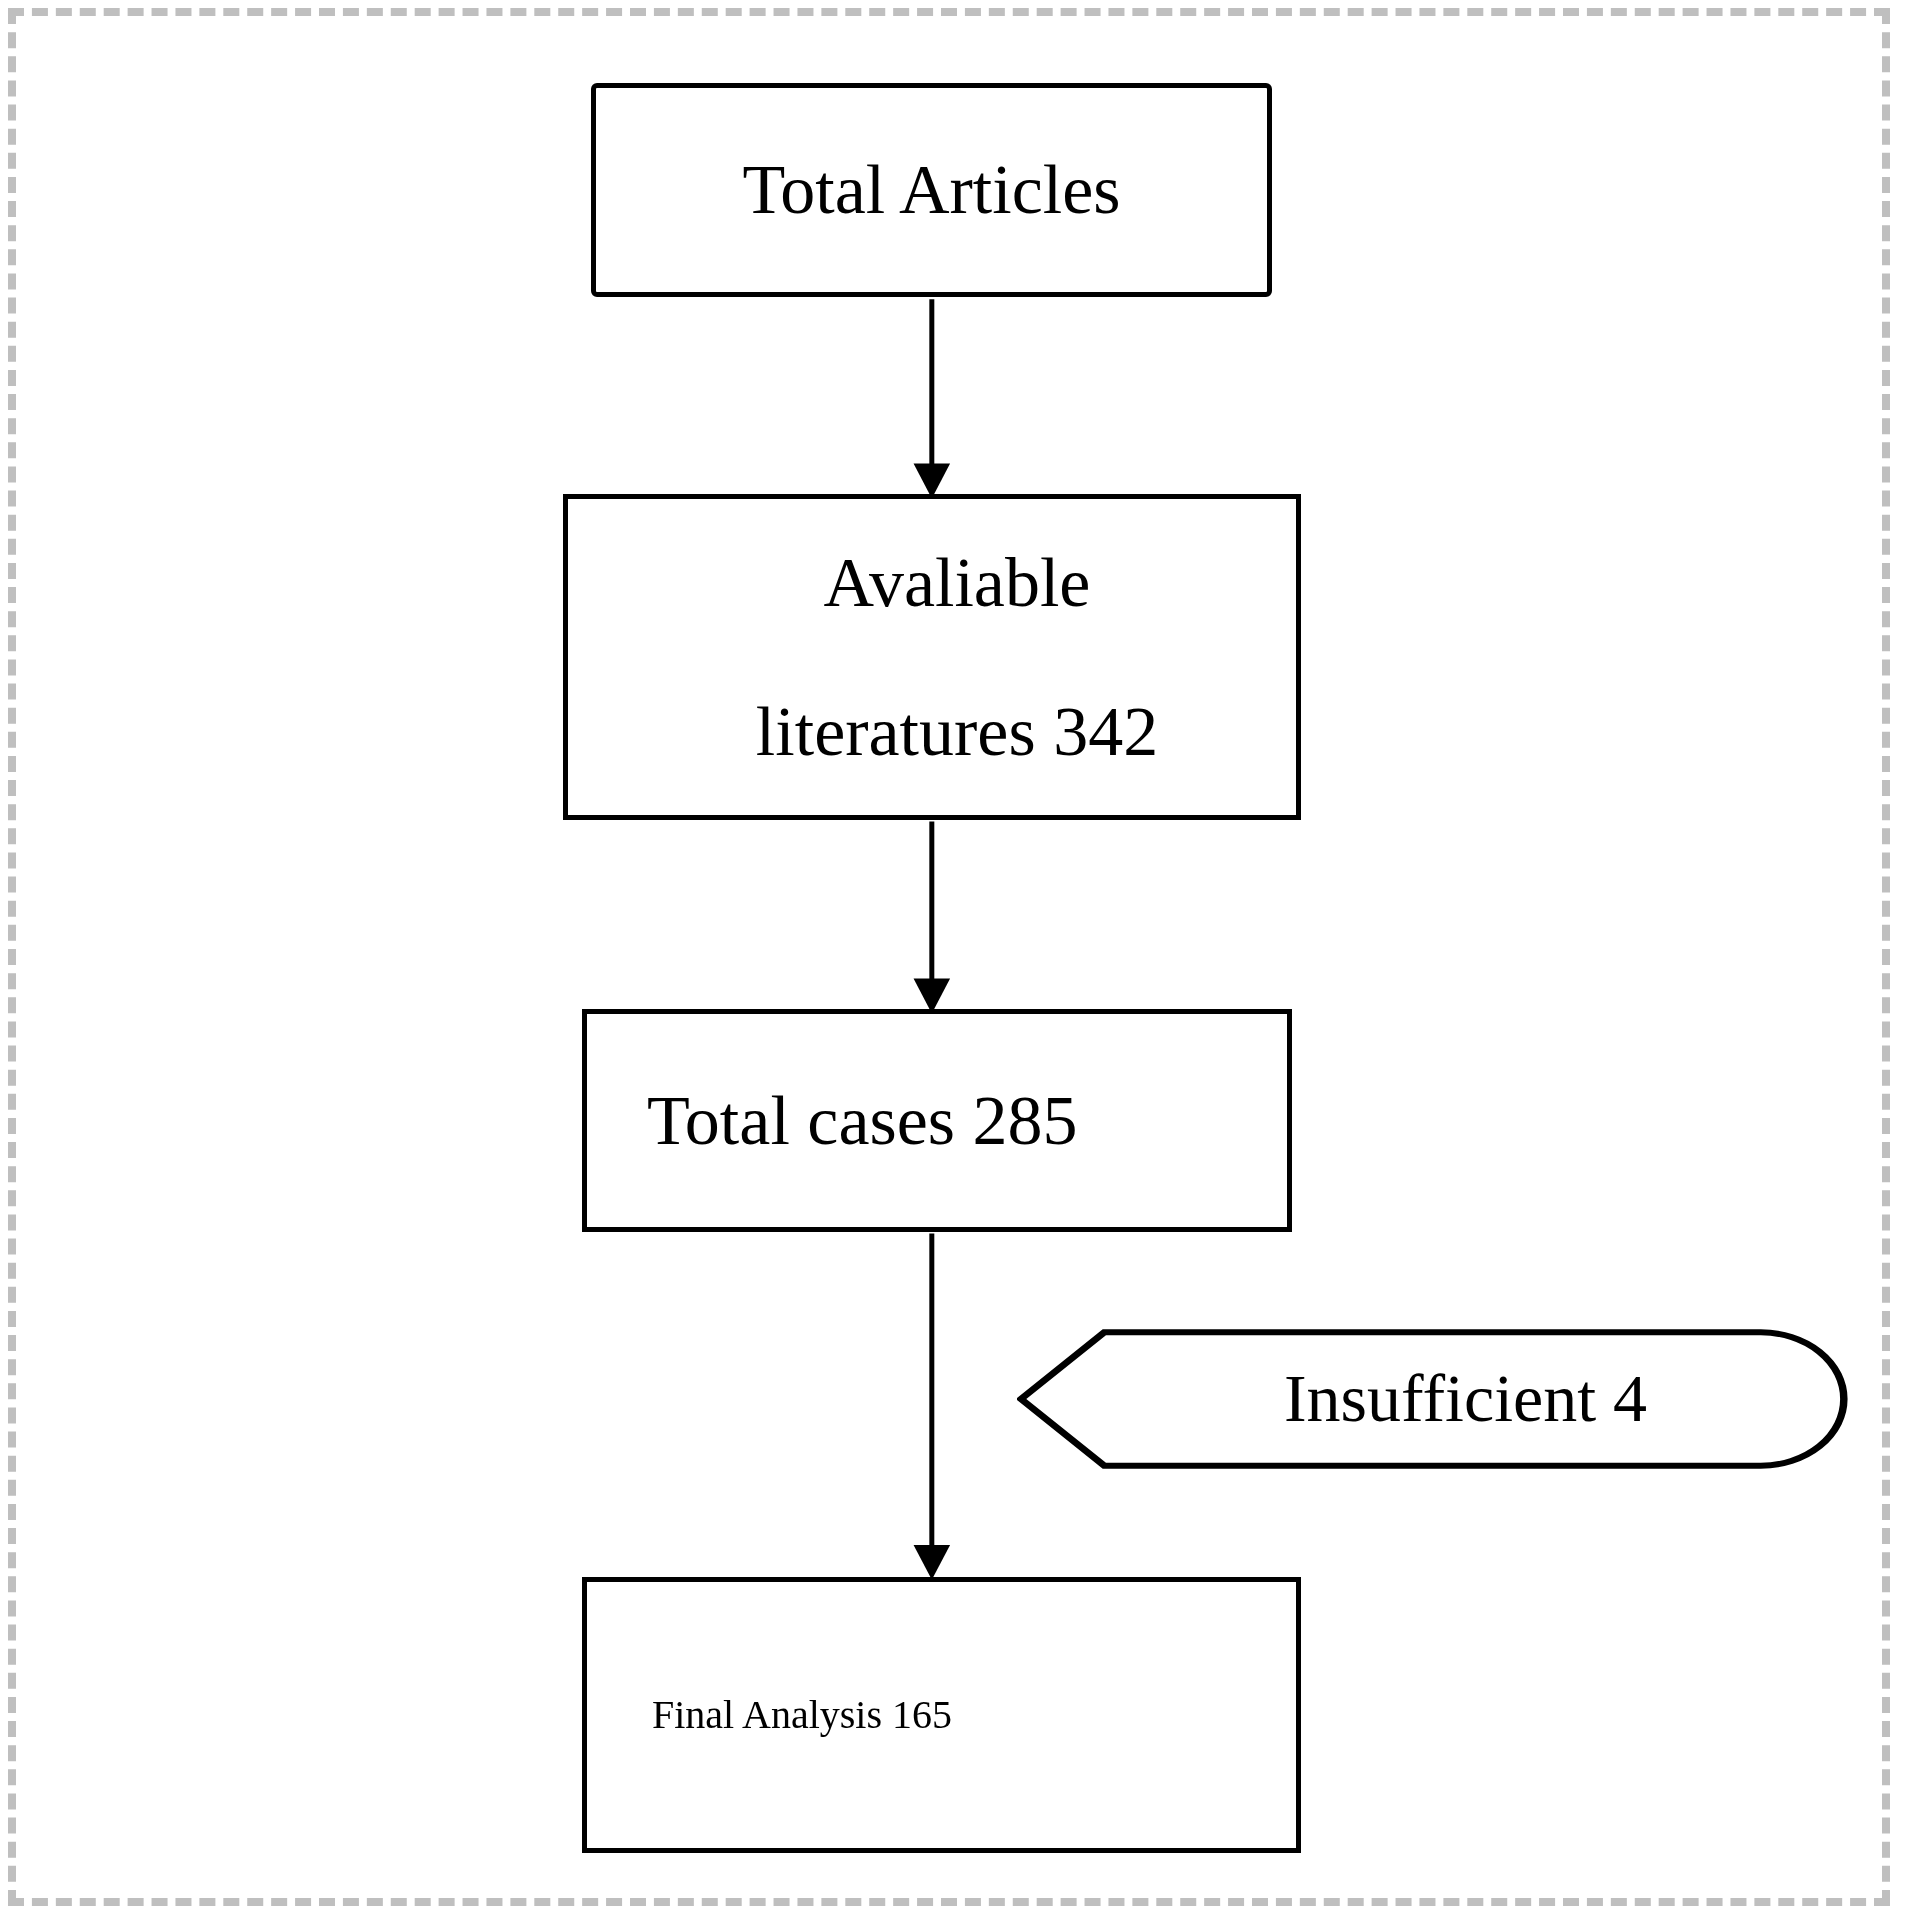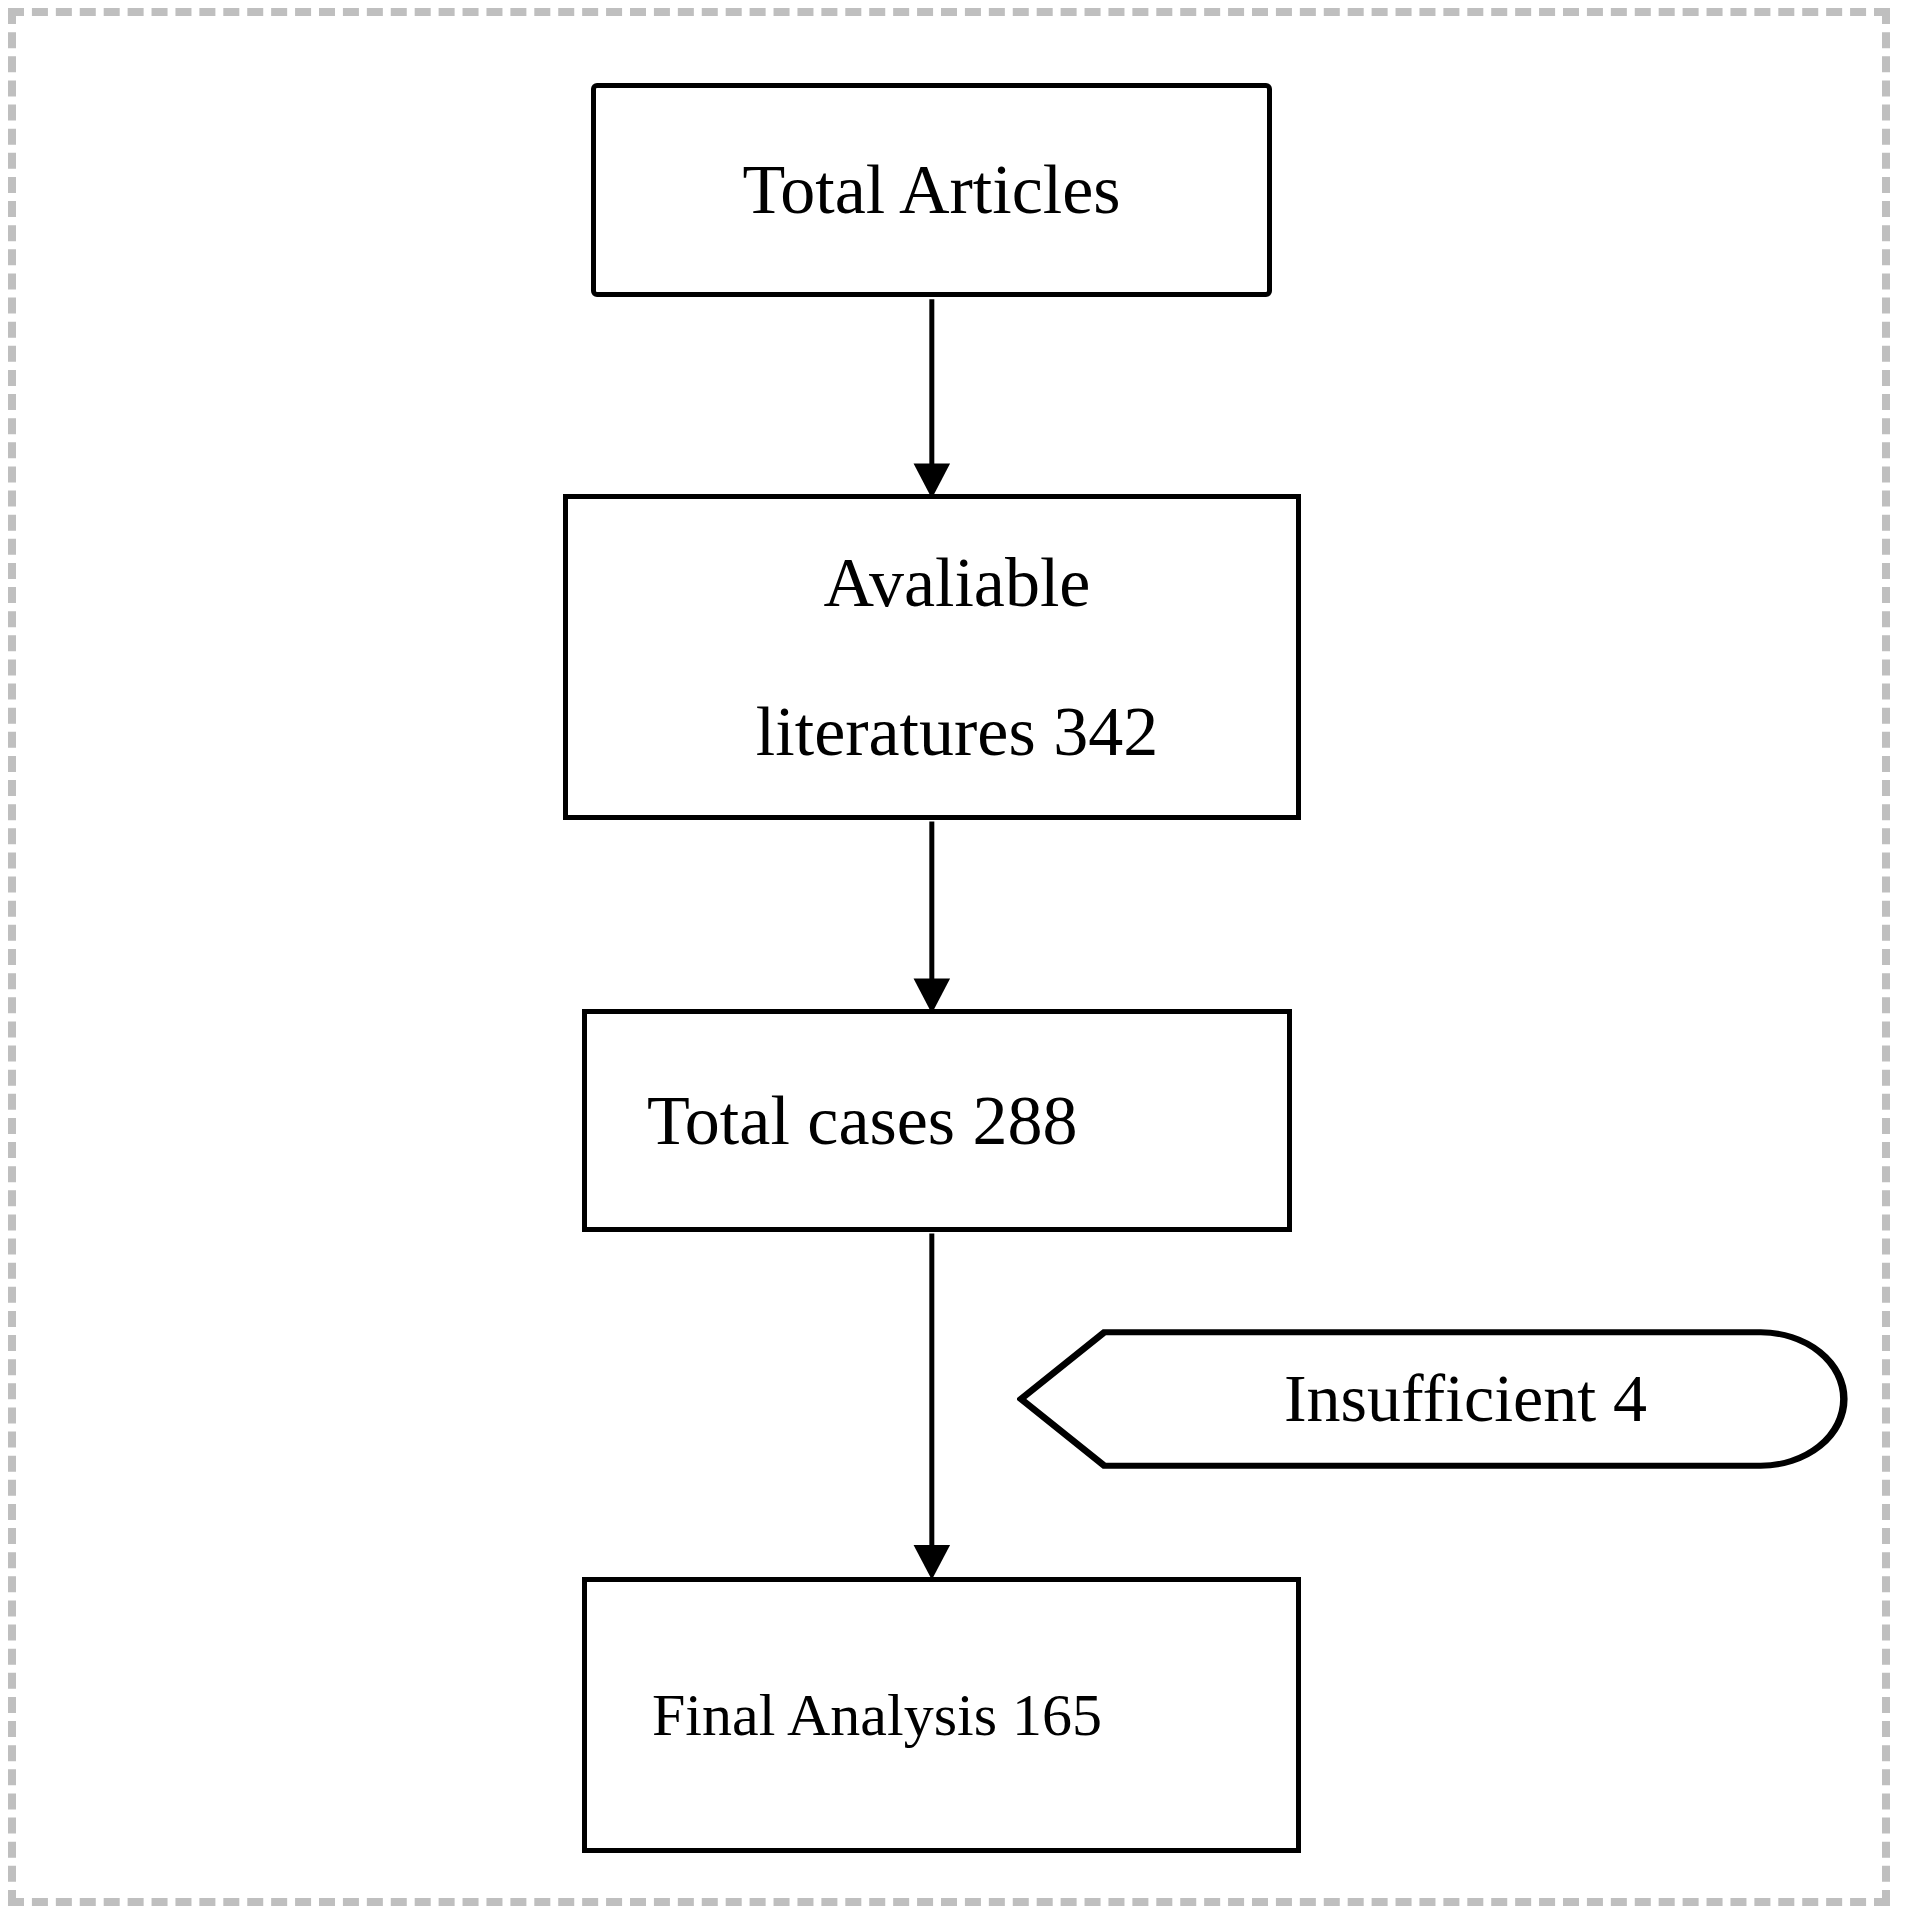--- a/index.html
+++ b/index.html
@@ -88,21 +88,21 @@
   
   #box-final-analysis {
     left: 582px;
     top: 1577px;
     width: 719px;
     height: 276px;
     align-items: flex-start;
     padding-left: 65px;
   }
   #box-final-analysis .node-label {
-    font-size: 60px;
+    font-size: 40px;
     text-align: right;
   }
   
   #shape-insufficient {
     position: absolute;
     left: 1017px;
     top: 1329px;
     width: 831px;
     height: 140px;
   }
@@ -170,21 +170,21 @@
   <div class="node-box" id="box-total-articles">
     <div class="node-label">Total Articles</div>
   </div>
 
   <div class="node-box" id="box-available-literatures">
     <div class="node-label line-1">Avaliable</div>
     <div class="node-label line-2">literatures 342</div>
   </div>
 
   <div class="node-box" id="box-total-cases">
-    <div class="node-label">Total cases 288</div>
+    <div class="node-label">Total cases 285</div>
   </div>
 
   <div id="shape-insufficient">
     <svg viewBox="0 0 1000 210" preserveAspectRatio="none" xmlns="http://www.w3.org/2000/svg">
       <path d="M 105 5 L 895 5 A 100 100 0 0 1 895 205 L 105 205 L 5 105 Z" fill="#ffffff" stroke="#000000" stroke-width="9" stroke-linejoin="miter"></path>
     </svg>
     <div class="node-label">Insufficient 4</div>
   </div>
 
   <div class="node-box" id="box-final-analysis">

